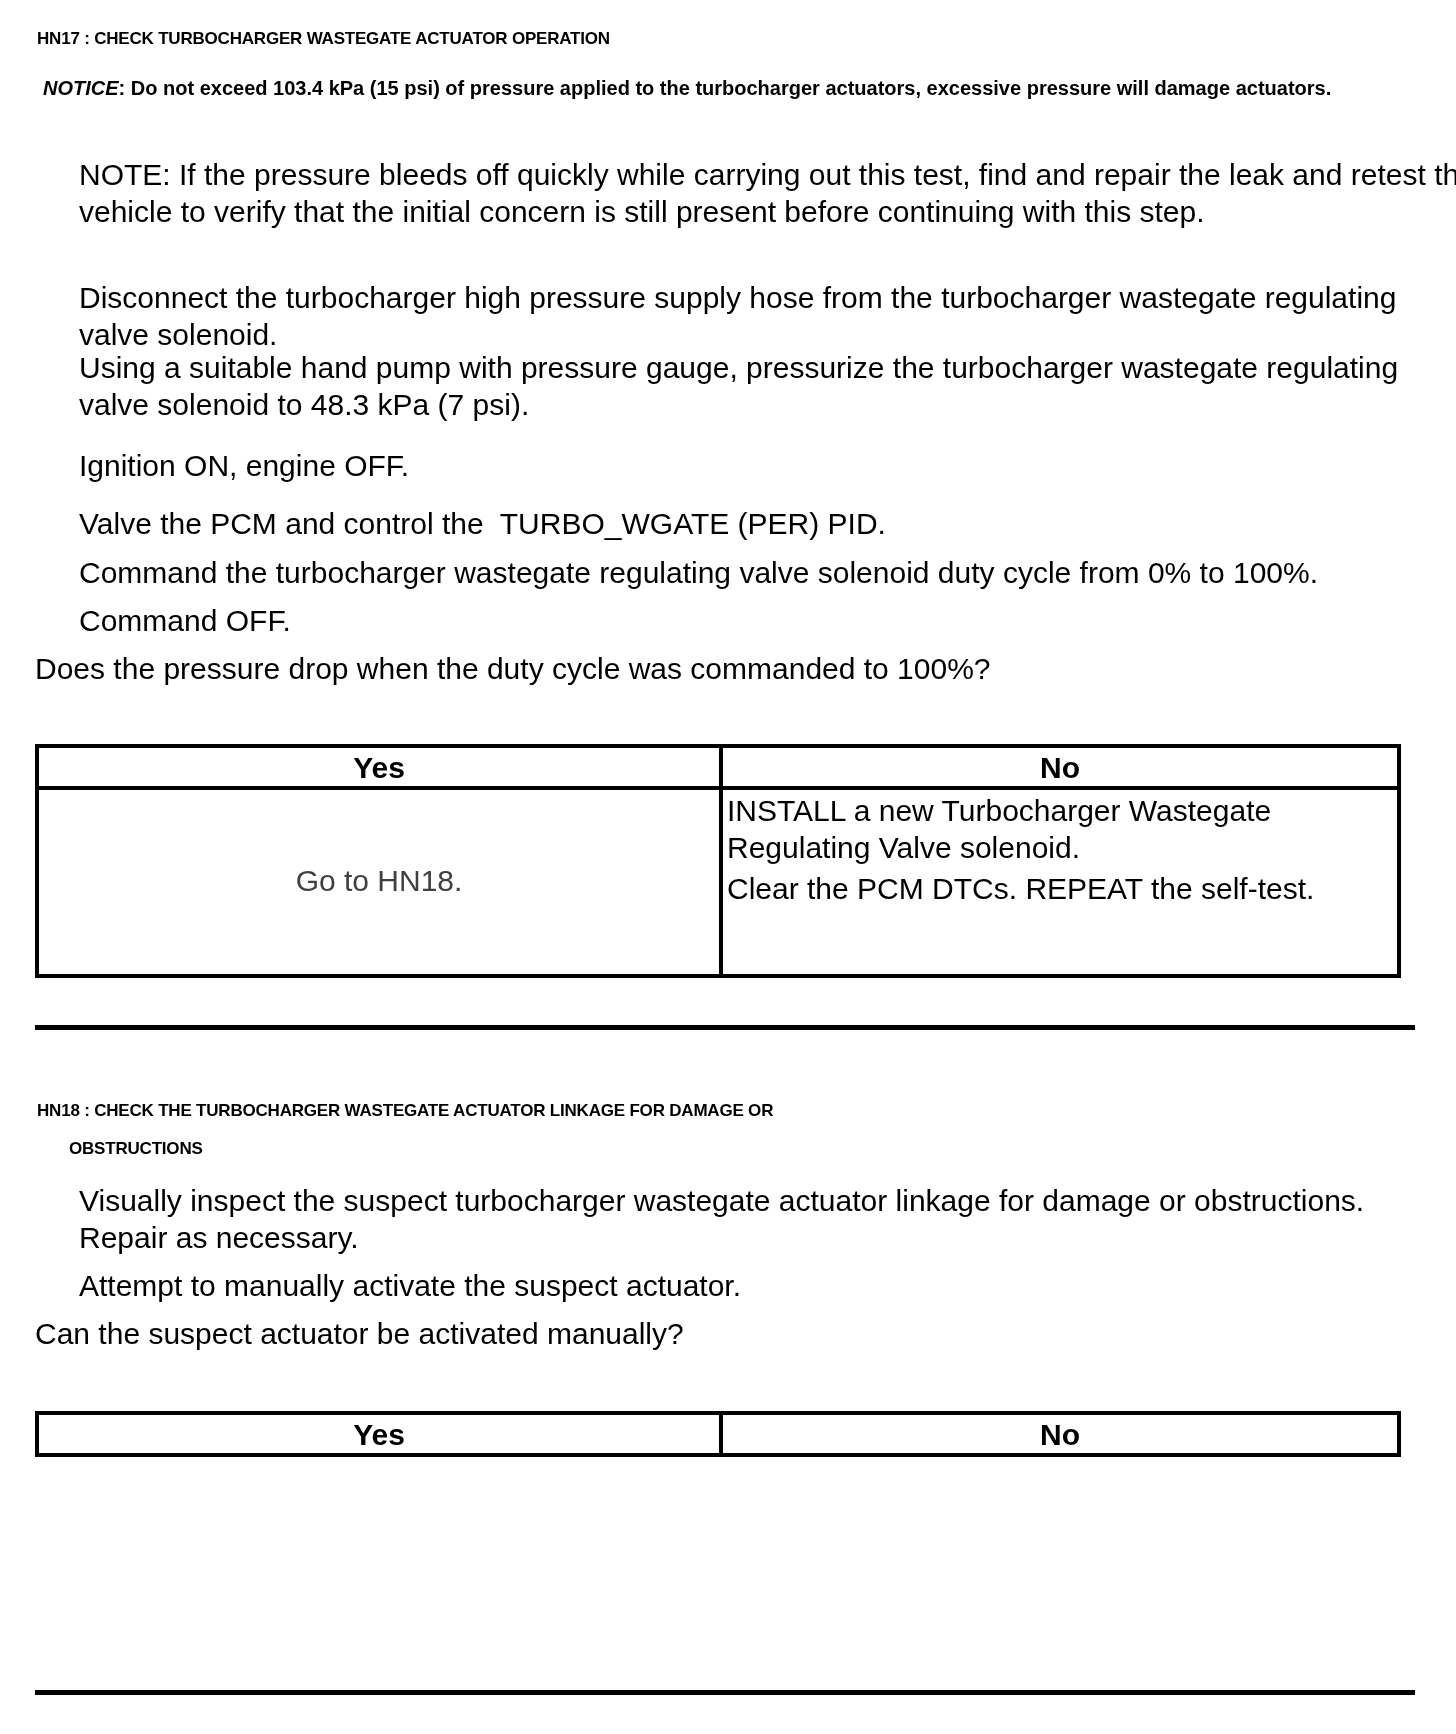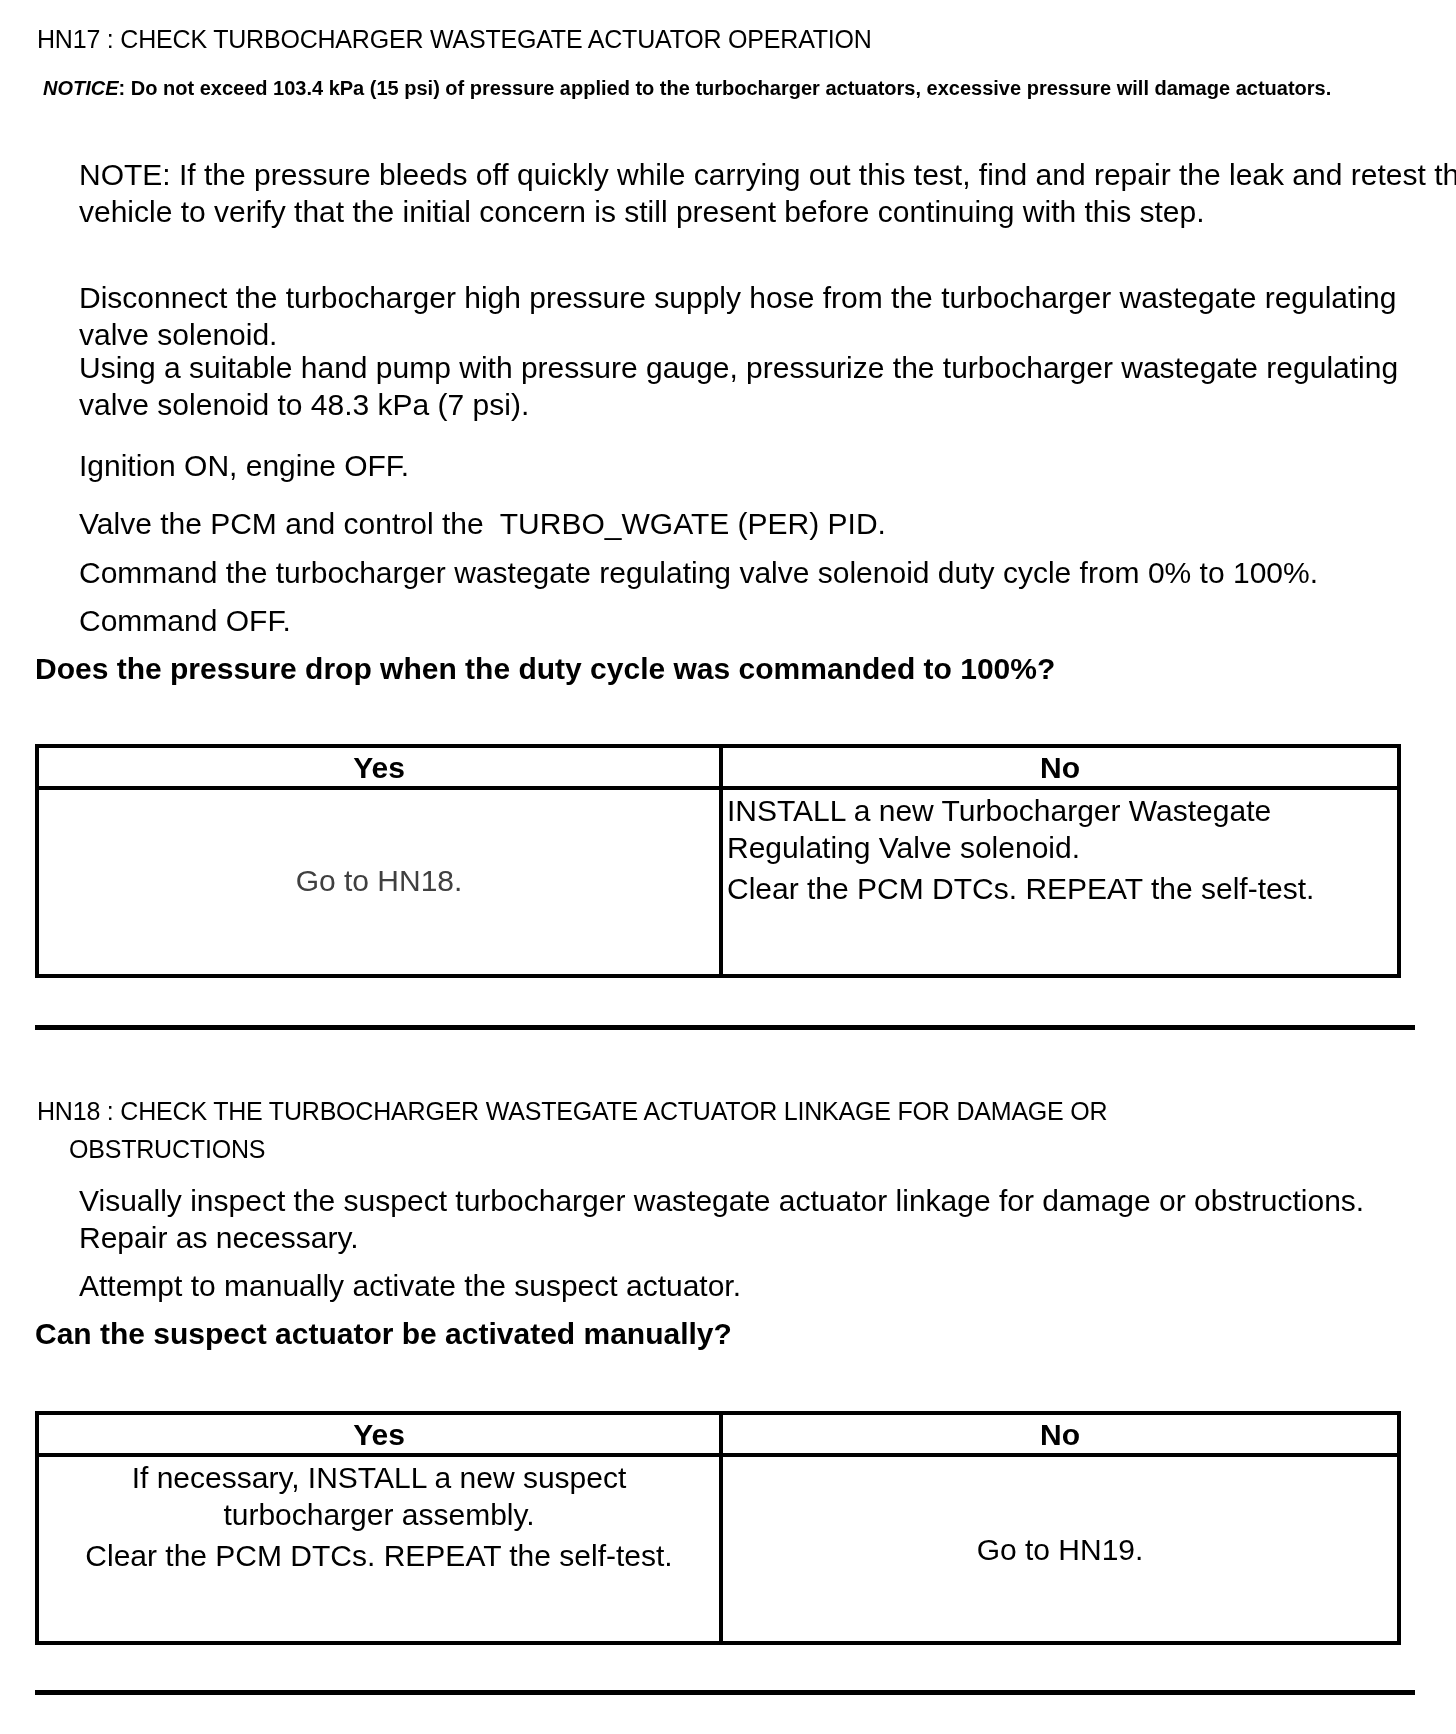--- a/index.html
+++ b/index.html
@@ -1,25 +1,25 @@
 <!DOCTYPE html>
 <html><head>
   <meta charset="utf-8">
   <style>
     html, body { margin: 0; padding: 0; background: #ffffff; }
     body {
       width: 1456px; height: 1734px; position: relative; overflow: hidden;
       font-family: "Liberation Sans", sans-serif; color: #000000;
     }
     .abs { position: absolute; }
-    .h-step { left: 37px; font-size: 25px; font-weight: normal; line-height: 38px; letter-spacing: -0.2px; }
+    .h-step { left: 37px; font-size: 17px; font-weight: bold; line-height: 38px; letter-spacing: -0.2px; }
     .notice { left: 35px; width: 1390px; font-size: 20px; font-weight: bold; line-height: 37px; margin-left: 8px; }
     .notice em { font-style: italic; }
     .para { left: 35px; width: 1400px; font-size: 30px; line-height: 37px; margin-left: 44px; }
-    .question { left: 35px; font-size: 30px; font-weight: bold; line-height: 37px; }
+    .question { left: 35px; font-size: 30px; font-weight: normal; line-height: 37px; }
     table.yn {
       position: absolute; left: 35px; width: 1366px; border-collapse: collapse;
       font-size: 30px; line-height: 37px;
     }
     table.yn th, table.yn td { border: 4px solid #000; padding: 0; }
     table.yn th { font-weight: bold; text-align: center; height: 38px; }
     table.yn td { vertical-align: middle; }
     .col1 { width: 680px; }
     .center { text-align: center; }
     .left-text { padding-left: 4px !important; text-align: left; }
@@ -68,25 +68,16 @@
 <div class="abs para" style="top:1182px;width:1320px;">Visually inspect the suspect turbocharger wastegate actuator linkage for damage or obstructions. Repair as necessary.</div>
 <div class="abs para" style="top:1267px;">Attempt to manually activate the suspect actuator.</div>
 <div class="abs question" style="top:1315px;">Can the suspect actuator be activated manually?</div>
 
 <table class="yn" style="top:1411px;">
   <tbody>
       <tr>
     <th class="col1">Yes</th>
     <th>No</th>
   </tr>
-  <tr style="height:188px;">
-    <td class="center" style="vertical-align:top;padding-top:2px;">
-      <span class="cell-line" style="width:600px;margin:0 auto;">If necessary, INSTALL a new suspect turbocharger assembly.</span>
-      <span class="cell-line" style="margin-top:4px;">Clear the PCM DTCs. REPEAT the self-test.</span>
-    </td>
-    <td class="center">
-      <a style="color:#000;text-decoration:none;">Go to HN19.</a>
-    </td>
-  </tr>
 </tbody>
   </table>
 
 <div class="abs rule" style="top:1690px;"></div>
 
 </body></html>

